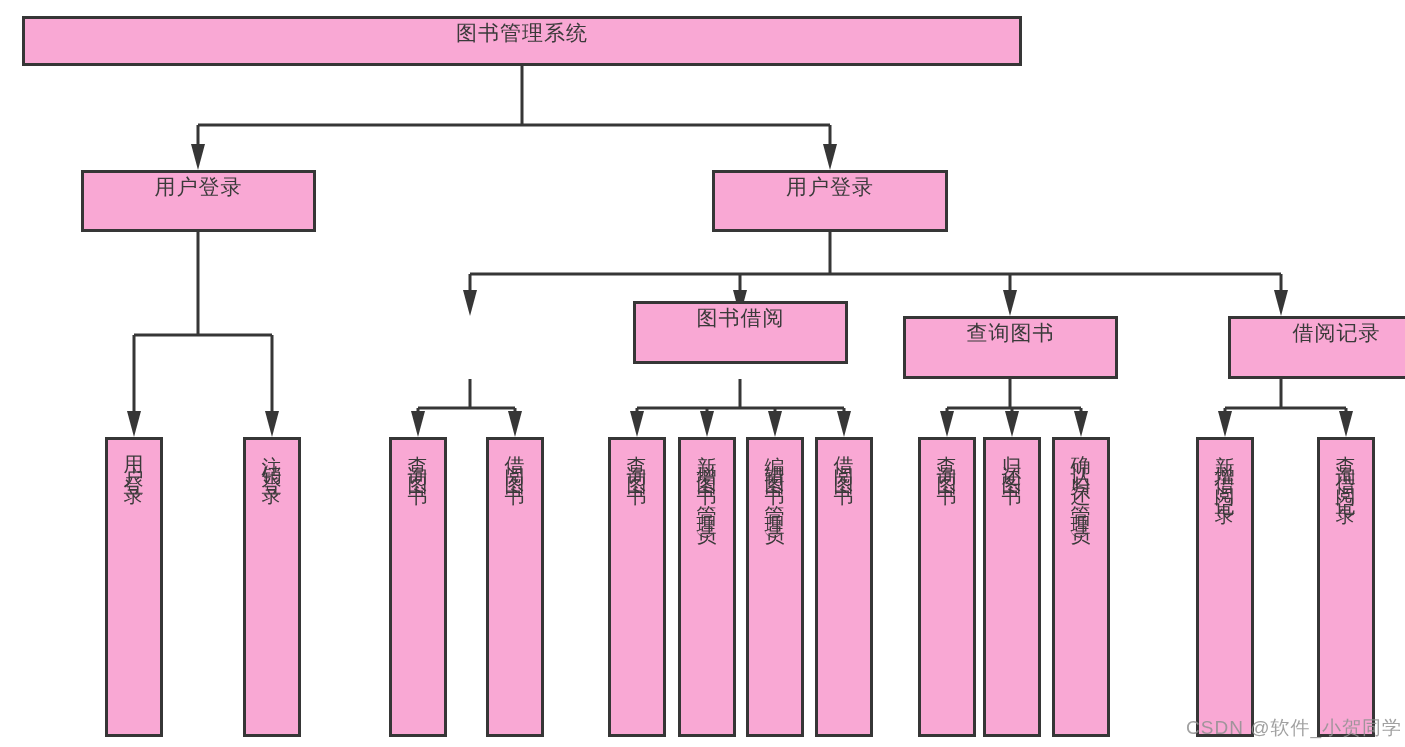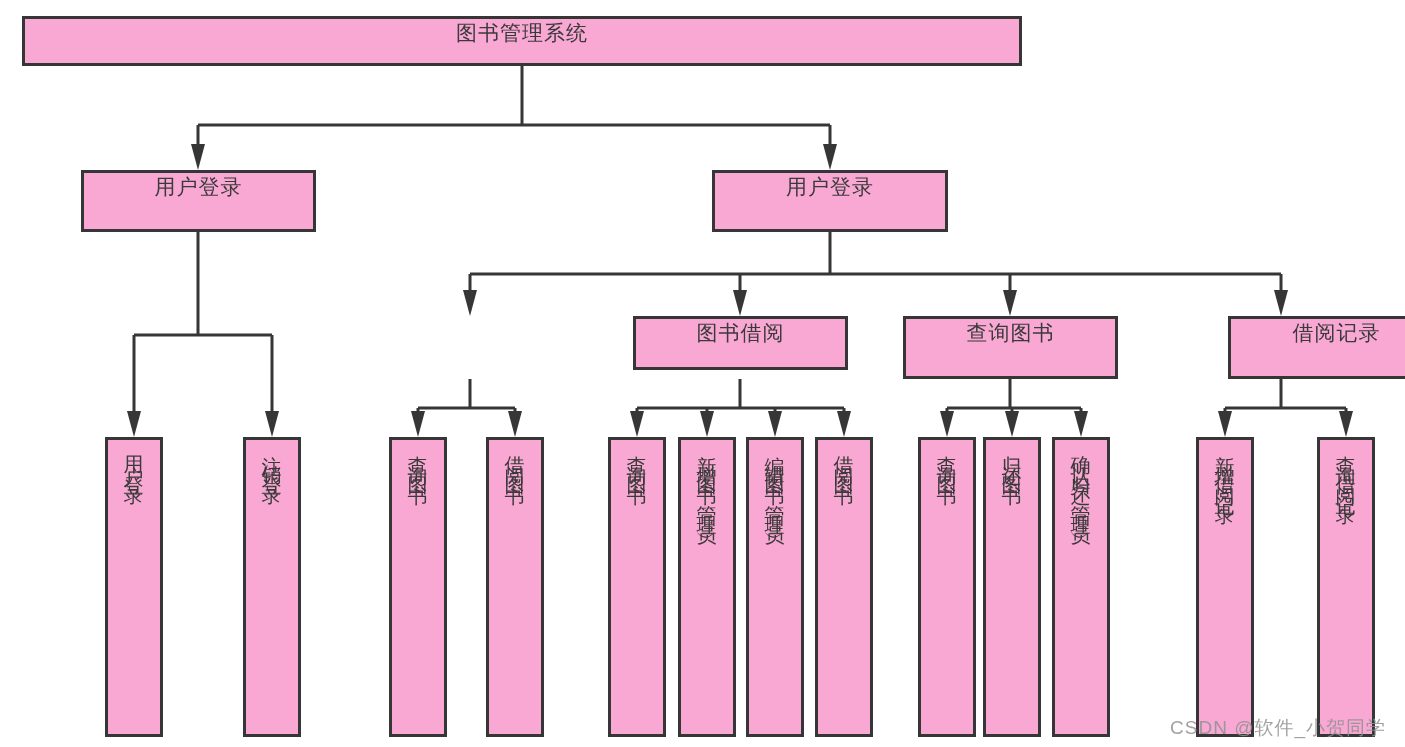--- a/index.html
+++ b/index.html
@@ -34,21 +34,21 @@
   }
   .leaf .vtext {
     writing-mode: vertical-rl;
     text-orientation: mixed;
     letter-spacing: 10px;
     line-height: 1;
     white-space: nowrap;
   }
   .watermark {
     position: absolute;
-    right: 19px;
+    right: 3px;
     bottom: 6px;
     font-size: 19px;
     color: rgba(145, 145, 145, 0.85);
     letter-spacing: 1px;
     z-index: 10;
     white-space: nowrap;
     margin-left: 7px;
   }
 </style>
 </head>
@@ -103,21 +103,21 @@
     <span>图书管理系统</span>
   </div>
 
   <div class="node" style="left:81px; top:170px; width:235px; height:62px">
     <span>用户登录</span>
   </div>
   <div class="node" style="left:712px; top:170px; width:236px; height:62px">
     <span>用户登录</span>
   </div>
 
-  <div class="node" style="left:633px; top:316px; width:215px; height:54px">
+  <div class="node" style="left:633px; top:301px; width:215px; height:63px">
     <span>图书借阅</span>
   </div>
   <div class="node" style="left:903px; top:316px; width:215px; height:63px">
     <span>查询图书</span>
   </div>
   <div class="node" style="left:1228px; top:316px; width:217px; height:63px">
     <span>借阅记录</span>
   </div>
 
   <div class="node leaf" style="left:105px; top:437px; width:58px; height:300px">

